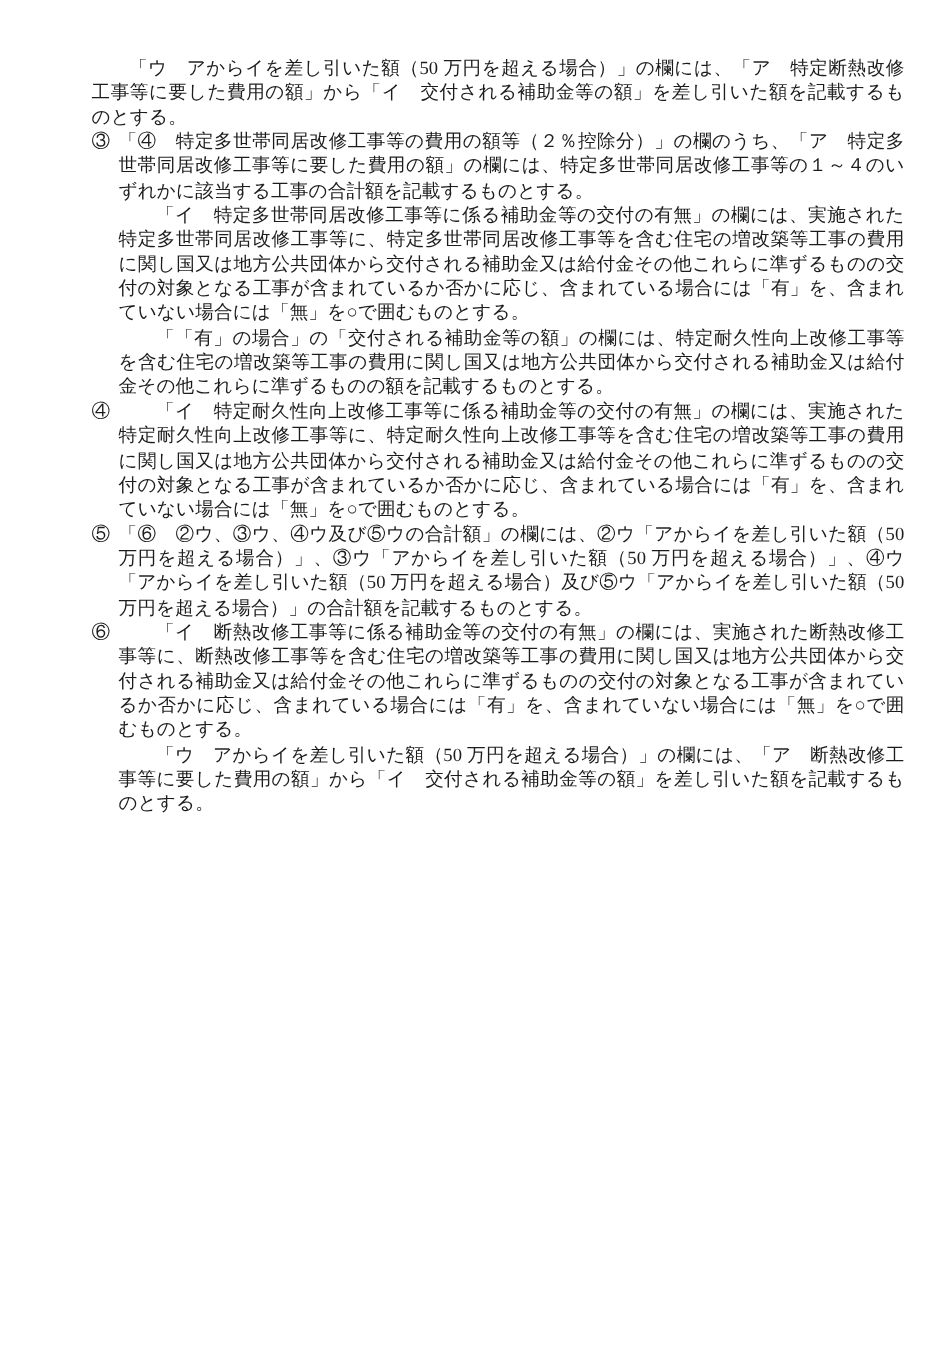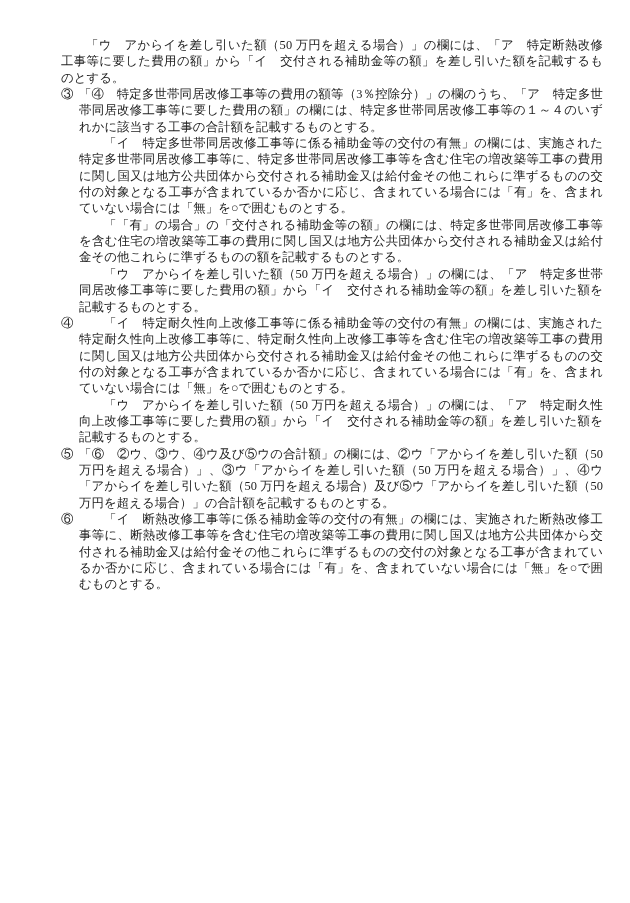--- a/index.html
+++ b/index.html
@@ -48,40 +48,39 @@
 </head>
 <body>
 
 <div class="page">
   <div class="doc">
     <p class="para standalone">「ウ　アからイを差し引いた額（50 万円を超える場合）」の欄には、「ア　特定断熱改修工事等に要した費用の額」から「イ　交付される補助金等の額」を差し引いた額を記載するものとする。</p>
     <div id="items-container">
         <div class="item">
           <span class="item-num">③</span>
           <div class="item-body">
-            <p class="para lead">「④　特定多世帯同居改修工事等の費用の額等（3％控除分）」の欄のうち、「ア　特定多世帯同居改修工事等に要した費用の額」の欄には、特定多世帯同居改修工事等の１～４のいずれかに該当する工事の合計額を記載するものとする。</p>
+            <p class="para lead">「④　特定多世帯同居改修工事等の費用の額等（２％控除分）」の欄のうち、「ア　特定多世帯同居改修工事等に要した費用の額」の欄には、特定多世帯同居改修工事等の１～４のいずれかに該当する工事の合計額を記載するものとする。</p>
             <p class="para sub">「イ　特定多世帯同居改修工事等に係る補助金等の交付の有無」の欄には、実施された特定多世帯同居改修工事等に、特定多世帯同居改修工事等を含む住宅の増改築等工事の費用に関し国又は地方公共団体から交付される補助金又は給付金その他これらに準ずるものの交付の対象となる工事が含まれているか否かに応じ、含まれている場合には「有」を、含まれていない場合には「無」を○で囲むものとする。</p>
-            <p class="para sub">「「有」の場合」の「交付される補助金等の額」の欄には、特定多世帯同居改修工事等を含む住宅の増改築等工事の費用に関し国又は地方公共団体から交付される補助金又は給付金その他これらに準ずるものの額を記載するものとする。</p>
-            <p class="para sub">「ウ　アからイを差し引いた額（50 万円を超える場合）」の欄には、「ア　特定多世帯同居改修工事等に要した費用の額」から「イ　交付される補助金等の額」を差し引いた額を記載するものとする。</p>
+            <p class="para sub">「「有」の場合」の「交付される補助金等の額」の欄には、特定耐久性向上改修工事等を含む住宅の増改築等工事の費用に関し国又は地方公共団体から交付される補助金又は給付金その他これらに準ずるものの額を記載するものとする。</p>
           </div>
         </div>
         <div class="item">
           <span class="item-num">④</span>
           <div class="item-body">
             <p class="para sub">「イ　特定耐久性向上改修工事等に係る補助金等の交付の有無」の欄には、実施された特定耐久性向上改修工事等に、特定耐久性向上改修工事等を含む住宅の増改築等工事の費用に関し国又は地方公共団体から交付される補助金又は給付金その他これらに準ずるものの交付の対象となる工事が含まれているか否かに応じ、含まれている場合には「有」を、含まれていない場合には「無」を○で囲むものとする。</p>
-            <p class="para sub">「ウ　アからイを差し引いた額（50 万円を超える場合）」の欄には、「ア　特定耐久性向上改修工事等に要した費用の額」から「イ　交付される補助金等の額」を差し引いた額を記載するものとする。</p>
           </div>
         </div>
         <div class="item">
           <span class="item-num">⑤</span>
           <div class="item-body">
             <p class="para lead">「⑥　②ウ、③ウ、④ウ及び⑤ウの合計額」の欄には、②ウ「アからイを差し引いた額（50 万円を超える場合）」、③ウ「アからイを差し引いた額（50 万円を超える場合）」、④ウ「アからイを差し引いた額（50 万円を超える場合）及び⑤ウ「アからイを差し引いた額（50 万円を超える場合）」の合計額を記載するものとする。</p>
           </div>
         </div>
         <div class="item">
           <span class="item-num">⑥</span>
           <div class="item-body">
             <p class="para sub">「イ　断熱改修工事等に係る補助金等の交付の有無」の欄には、実施された断熱改修工事等に、断熱改修工事等を含む住宅の増改築等工事の費用に関し国又は地方公共団体から交付される補助金又は給付金その他これらに準ずるものの交付の対象となる工事が含まれているか否かに応じ、含まれている場合には「有」を、含まれていない場合には「無」を○で囲むものとする。</p>
+            <p class="para sub">「ウ　アからイを差し引いた額（50 万円を超える場合）」の欄には、「ア　断熱改修工事等に要した費用の額」から「イ　交付される補助金等の額」を差し引いた額を記載するものとする。</p>
           </div>
         </div>
       </div>
   </div>
 </div>
 
 </body></html>

